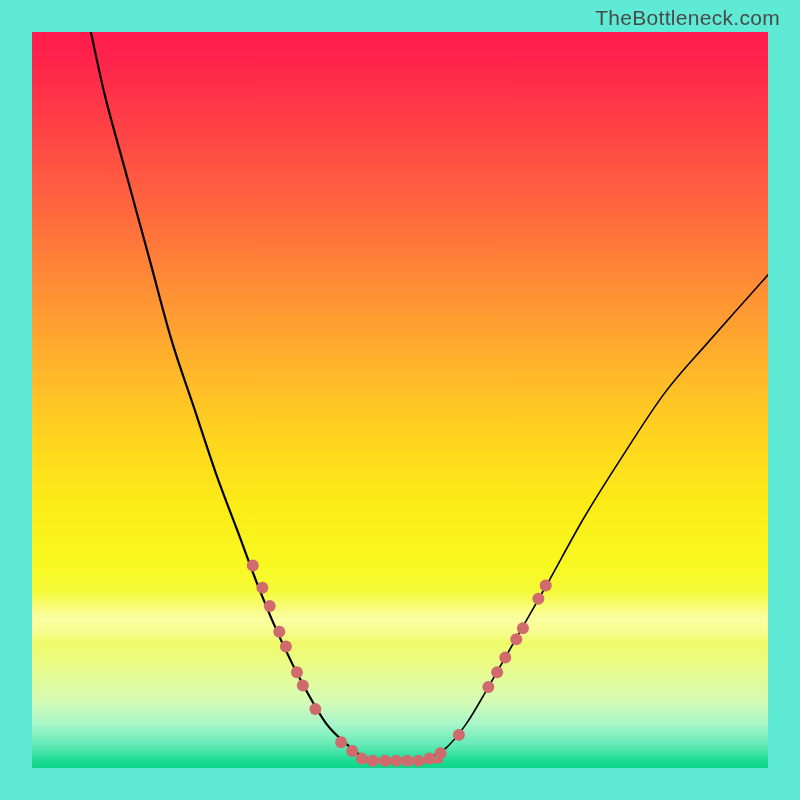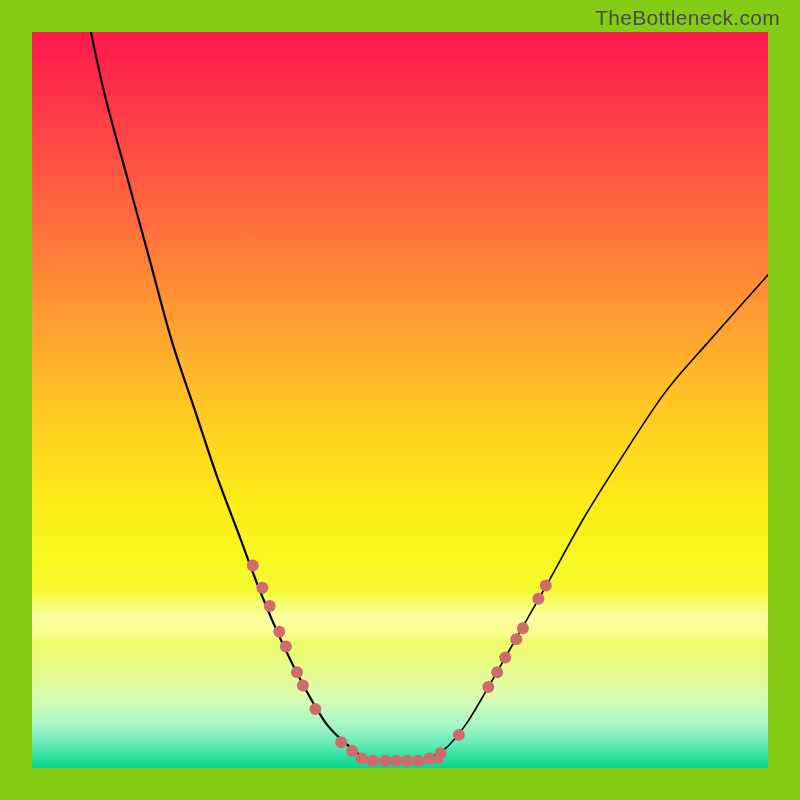--- a/index.html
+++ b/index.html
@@ -10,21 +10,21 @@
     background: #000;
     overflow: hidden;
     font-family: Arial, Helvetica, sans-serif;
   }
   .frame {
     position: absolute;
     left: 0;
     top: 0;
     width: 800px;
     height: 800px;
-    background: #84cc16;
+    background: #5eead4;
   }
   .plot {
     position: absolute;
     left: 32px;
     top: 32px;
     width: 736px;
     height: 736px;
     overflow: hidden;
   }
   .gradient {

